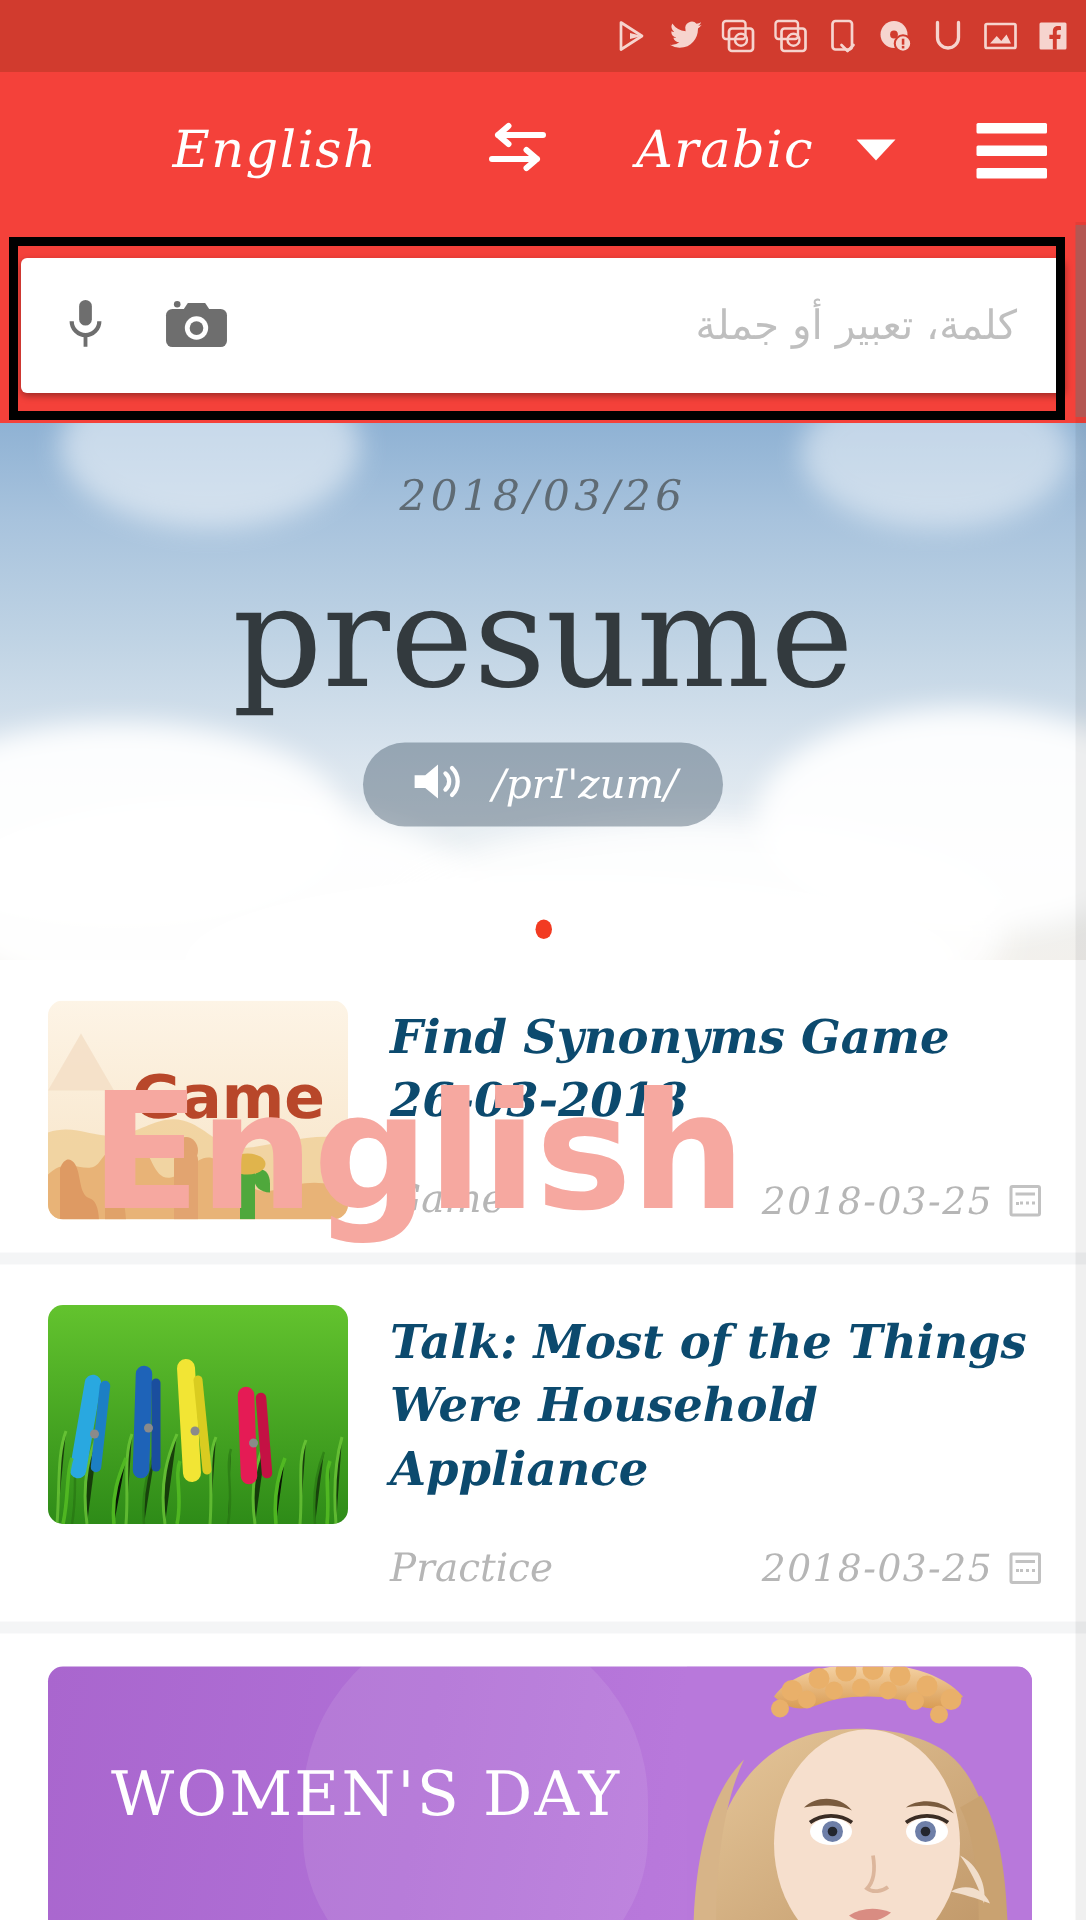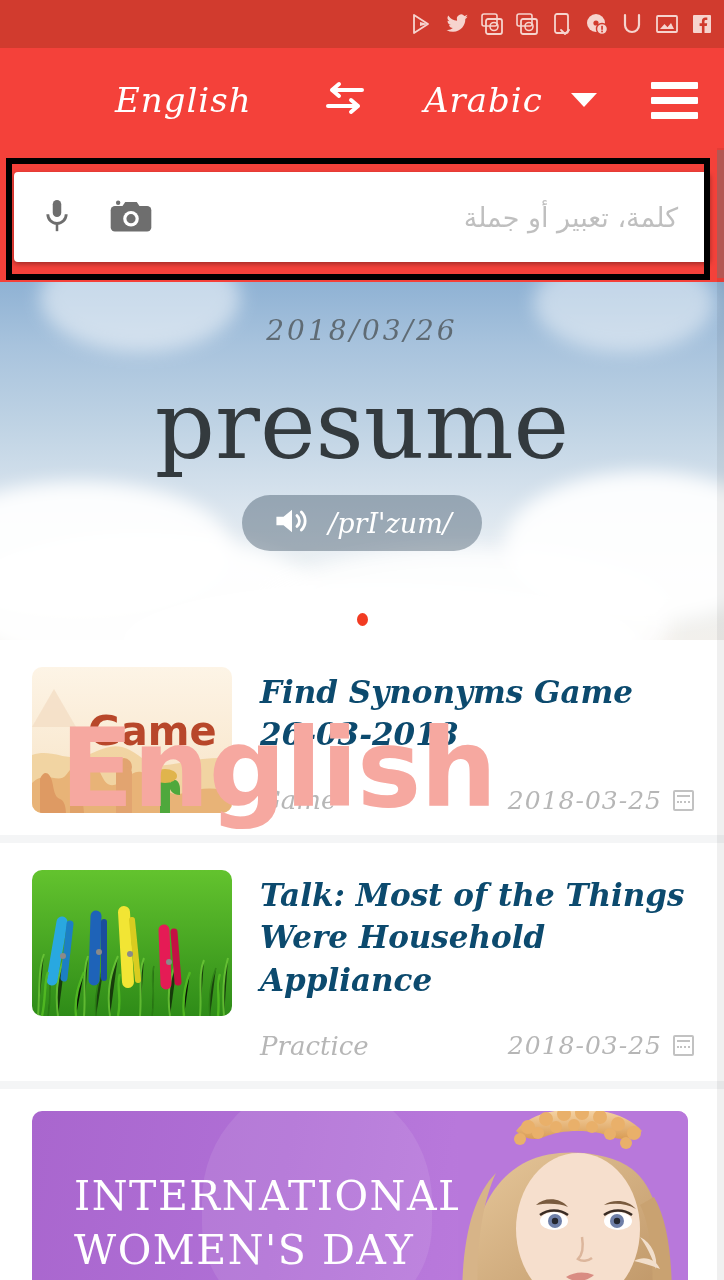--- a/index.html
+++ b/index.html
@@ -380,21 +380,20 @@
             <span class="cal-ico"></span>
           </span>
         </div>
       </div>
     </div>
 
     <div class="banner-card">
       <div class="banner">
         <div class="banner-ribbon"></div>
         <div class="banner-txt">
-          <div>INTERNATIONAL</div>
           <div>WOMEN'S DAY</div>
         </div>
         <div class="banner-face">
           <svg width="230" height="190" viewBox="0 0 230 190" preserveAspectRatio="xMidYMin slice">
             <defs>
               <linearGradient id="hair" x1="0" y1="0" x2="1" y2="1">
                 <stop offset="0" stop-color="#E6C79A"></stop>
                   <stop offset="1" stop-color="#BE9566"></stop>
               </linearGradient>
               <linearGradient id="crownG" x1="0" y1="0" x2="0" y2="1">

